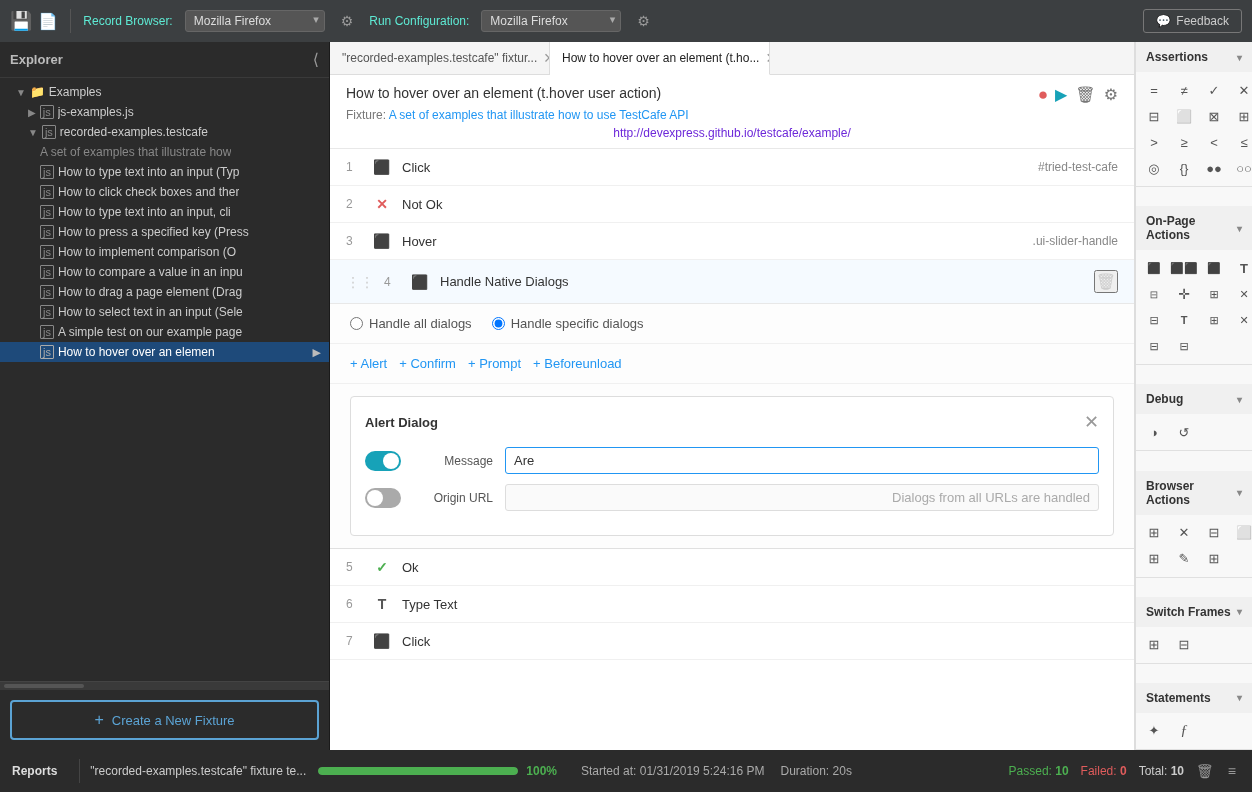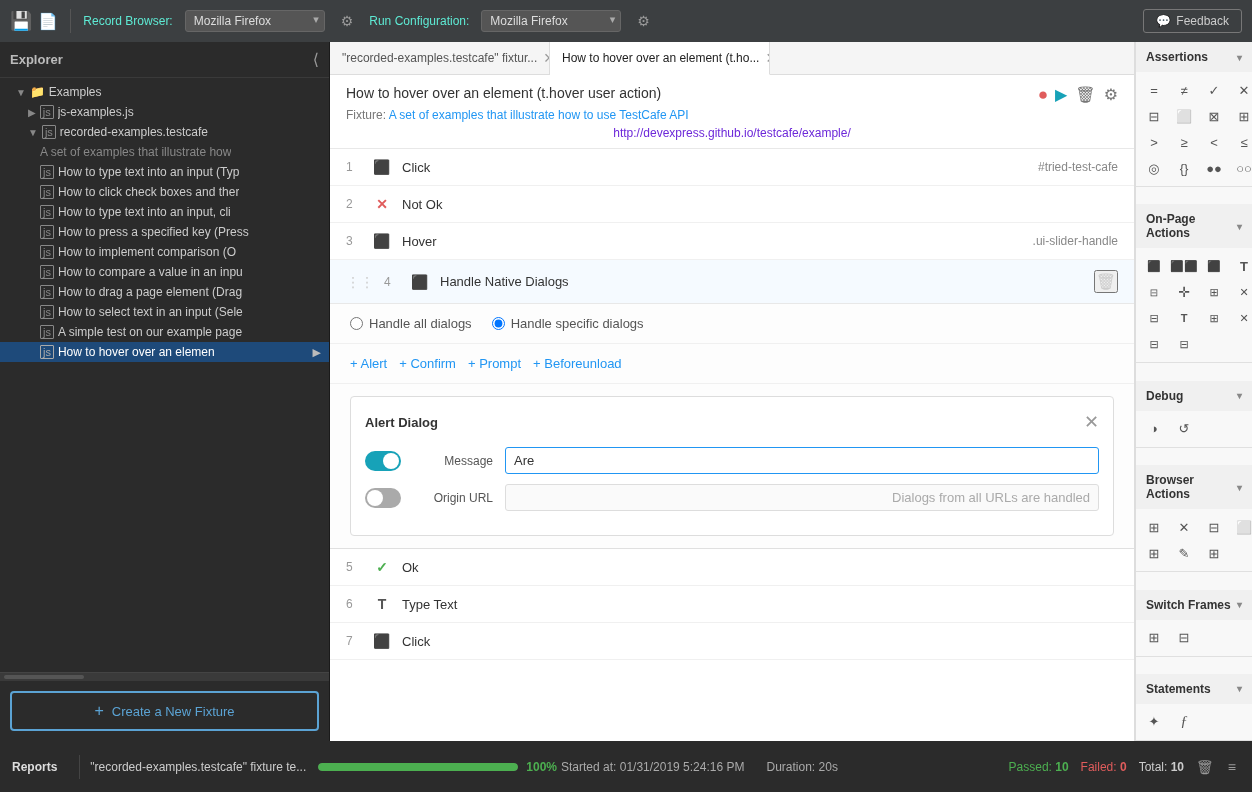--- a/index.html
+++ b/index.html
@@ -326,36 +326,36 @@
       color: #555;
       font-size: 13px;
       border: 1px solid transparent;
       background: transparent;
     }
 
     
     .status-bar {
       background: #2b2b2b;
       color: #ccc;
-      height: 51px;
+      height: 42px;
       display: flex;
       align-items: center;
       padding: 0 12px;
       font-size: 12px;
       flex-shrink: 0;
       gap: 0;
     }
     .reports-label { font-weight: 600; color: #ddd; margin-right: 12px; }
     .status-divider { width: 1px; height: 24px; background: #444; margin: 0 10px; }
     .status-report-name { color: #ccc; }
     .progress-wrap { display: flex; align-items: center; gap: 8px; margin-left: 12px; }
     .progress-bar-bg { width: 200px; height: 8px; background: #444; border-radius: 4px; overflow: hidden; }
     .progress-bar-fill { height: 100%; background: #4caf50; border-radius: 4px; }
     .progress-pct { color: #4caf50; font-weight: 600; }
-    .status-meta { display: flex; gap: 22px; margin-left: 4px; color: #aaa; }
+    .status-meta { display: flex; gap: 16px; margin-left: 24px; color: #aaa; }
     .status-results { margin-left: auto; display: flex; gap: 12px; }
     .passed-label { color: #4caf50; }
     .failed-label { color: #e05c5c; }
     .total-label { color: #ccc; }
     .status-icons { display: flex; gap: 6px; margin-left: 8px; }
     .status-icon-btn { background: none; border: none; color: #999; cursor: pointer; font-size: 14px; padding: 2px 4px; }
 
     
     ::-webkit-scrollbar { width: 6px; height: 6px; }
     ::-webkit-scrollbar-track { background: #f0f0f0; }

